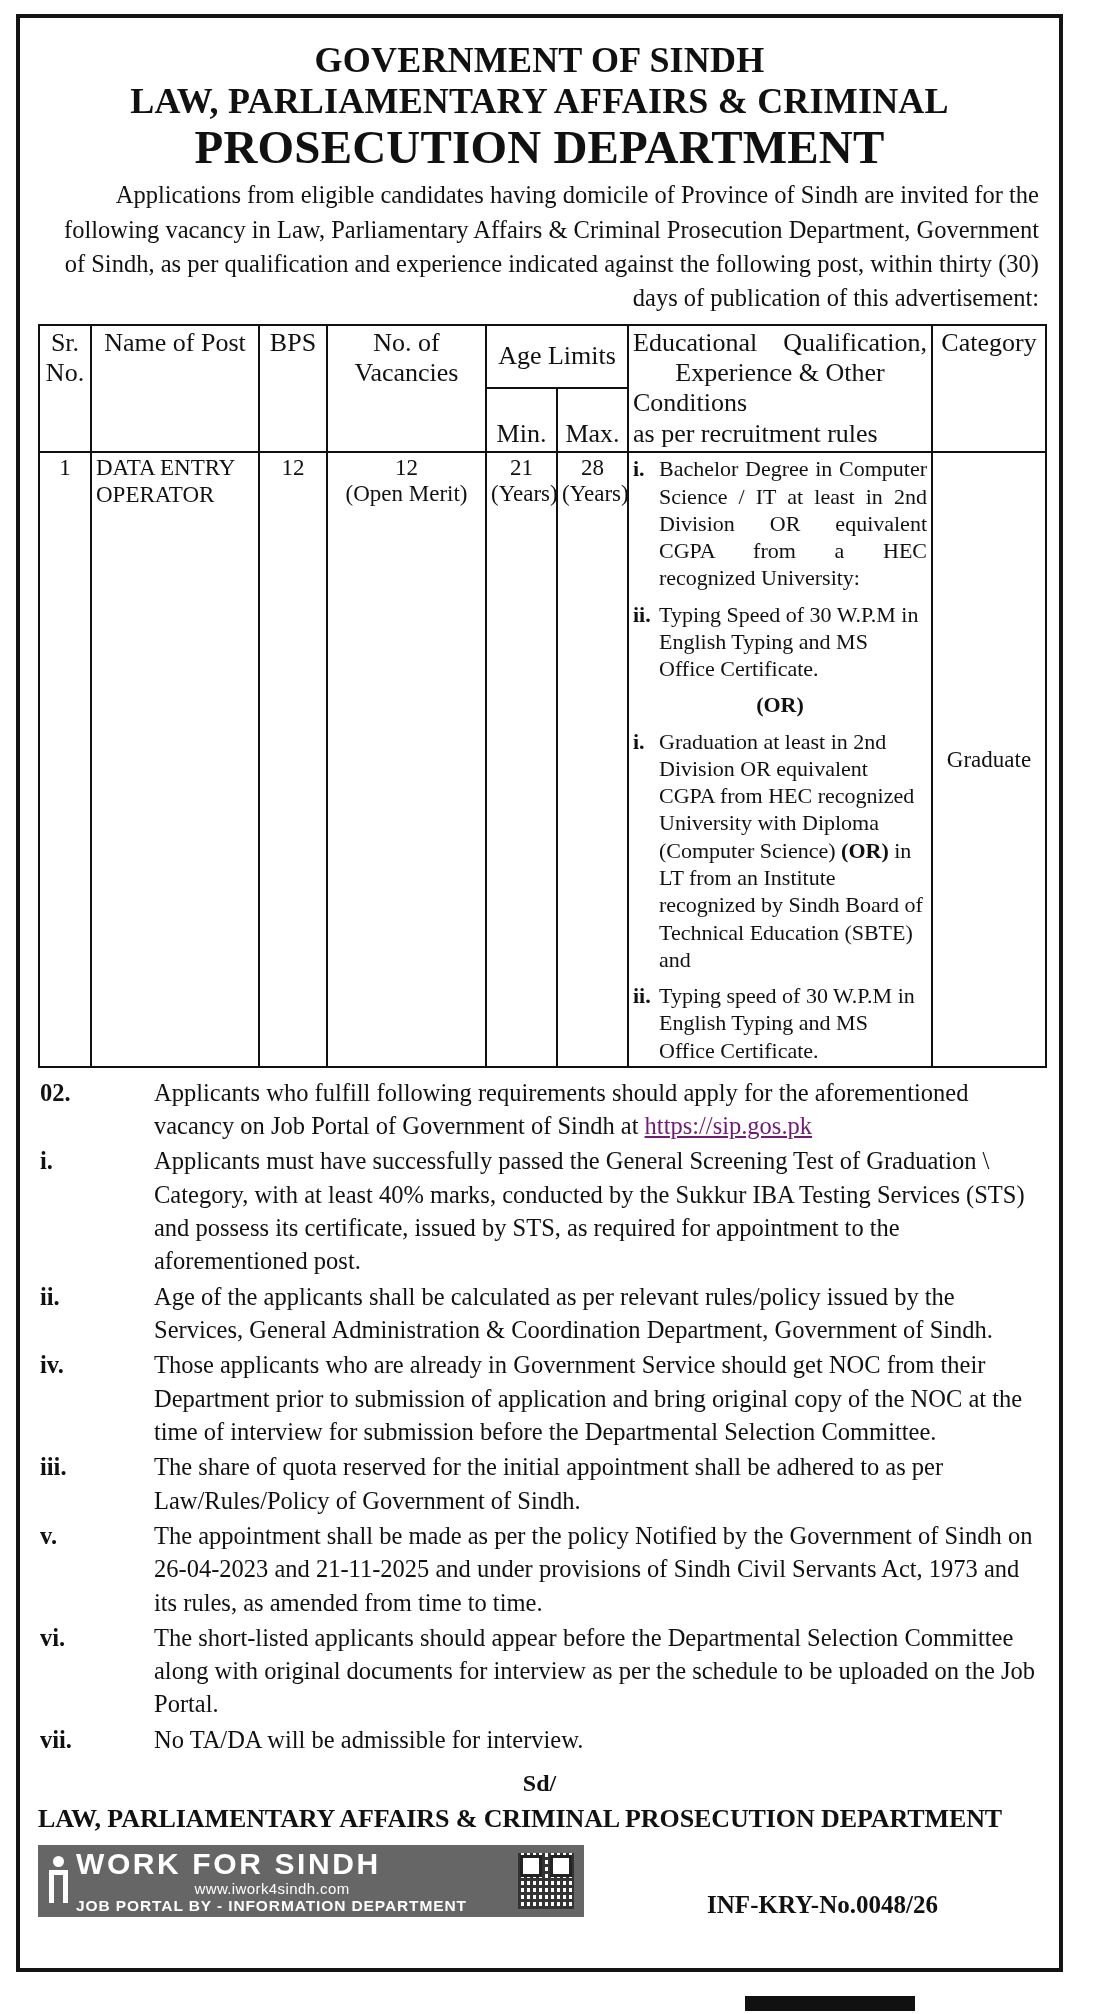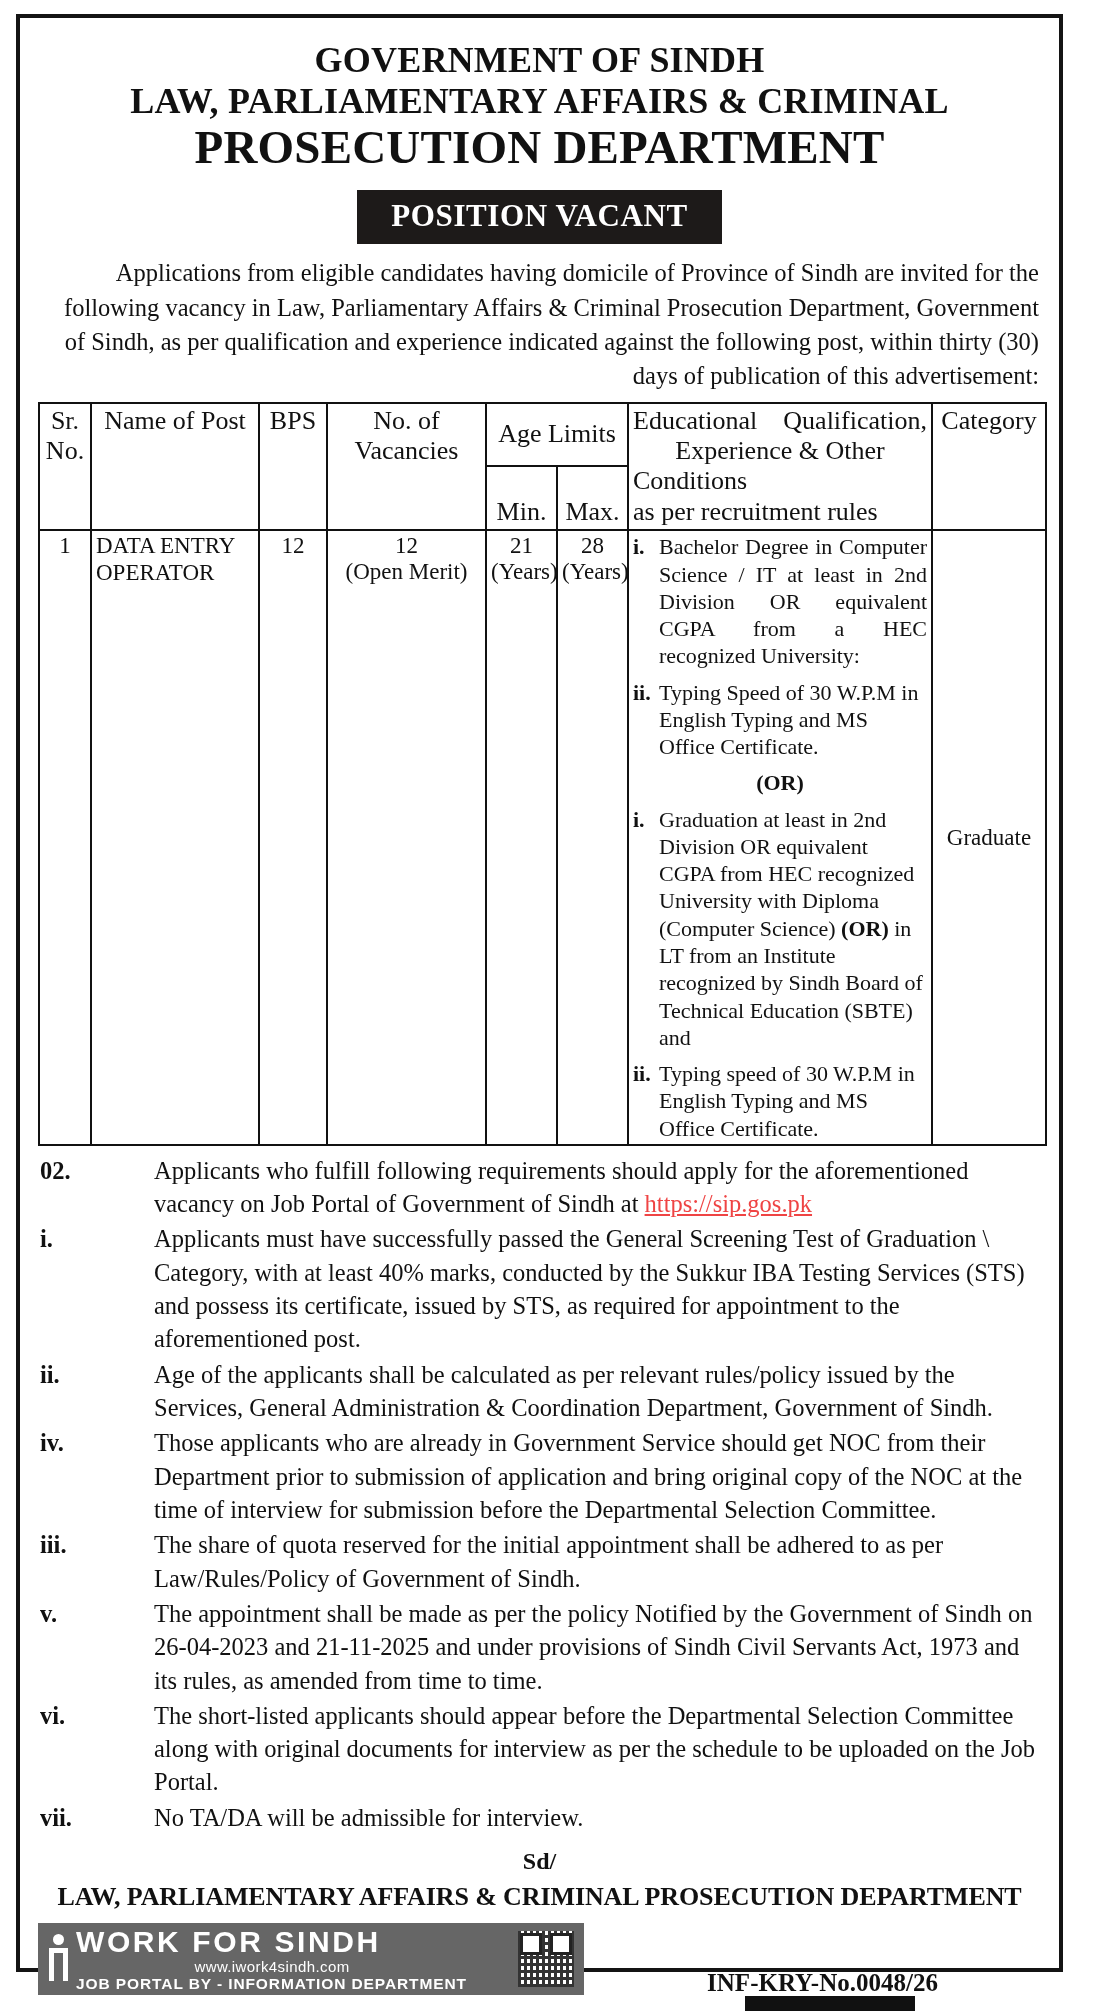--- a/index.html
+++ b/index.html
@@ -149,21 +149,20 @@
 
   
   .sig {
     text-align: center;
     font-weight: bold;
     font-size: 24px;
     line-height: 1.42;
     margin-top: 10px;
   }
   .deptline {
-    text-align: center;
     font-weight: bold;
     font-size: 26px;
     margin-top: 4px;
     letter-spacing: -0.1px;
   }
 
   
   .footer {
     display: flex;
     align-items: center;
@@ -273,23 +272,20 @@
 <body>
 
 <div class="page">
 
   <div class="hdr">
     <div class="l1">GOVERNMENT OF SINDH</div>
     <div class="l2">LAW, PARLIAMENTARY AFFAIRS &amp; CRIMINAL</div>
     <div class="l3">PROSECUTION DEPARTMENT</div>
   </div>
 
-  <div class="vacant-wrap">
-    <span class="vacant">POSITION VACANT</span>
-  </div>
 
   <div class="intro">Applications from eligible candidates having domicile of Province of Sindh are invited for the following vacancy in Law, Parliamentary Affairs &amp; Criminal Prosecution Department, Government of Sindh, as per qualification and experience indicated against the following post, within thirty (30) days of publication of this advertisement:</div>
 
   <table class="vac">
     <colgroup>
       <col style="width:52px">
       <col style="width:168px">
       <col style="width:68px">
       <col style="width:159px">
       <col style="width:71px">
@@ -360,21 +356,21 @@
         </div>
       </td>
       <td class="cat" style="vertical-align:middle">Graduate</td>
     </tr>
   </tbody>
     </table>
 
   <div class="notes">
     <div class="note lead">
       <span class="mark">02.</span>
-      <span class="body"><span>Applicants who fulfill following requirements should apply for the aforementioned vacancy on Job Portal of Government of Sindh at </span><a class="urlu" href="#" style="color:#ef4444;text-decoration:underline">https://sip.gos.pk</a></span>
+      <span class="body"><span>Applicants who fulfill following requirements should apply for the aforementioned vacancy on Job Portal of Government of Sindh at </span><a class="urlu" href="#" style="color:#701a75;text-decoration:underline">https://sip.gos.pk</a></span>
     </div>
     <div class="note">
       <span class="mark">i.</span>
       <span class="body">Applicants must have successfully passed the General Screening Test of Graduation \ Category, with at least 40% marks, conducted by the Sukkur IBA Testing Services (STS) and possess its certificate, issued by STS, as required for appointment to the aforementioned post.</span>
     </div>
     <div class="note">
       <span class="mark">ii.</span>
       <span class="body">Age of the applicants shall be calculated as per relevant rules/policy issued by the Services, General Administration &amp; Coordination Department, Government of Sindh.</span>
     </div>
     <div class="note">

